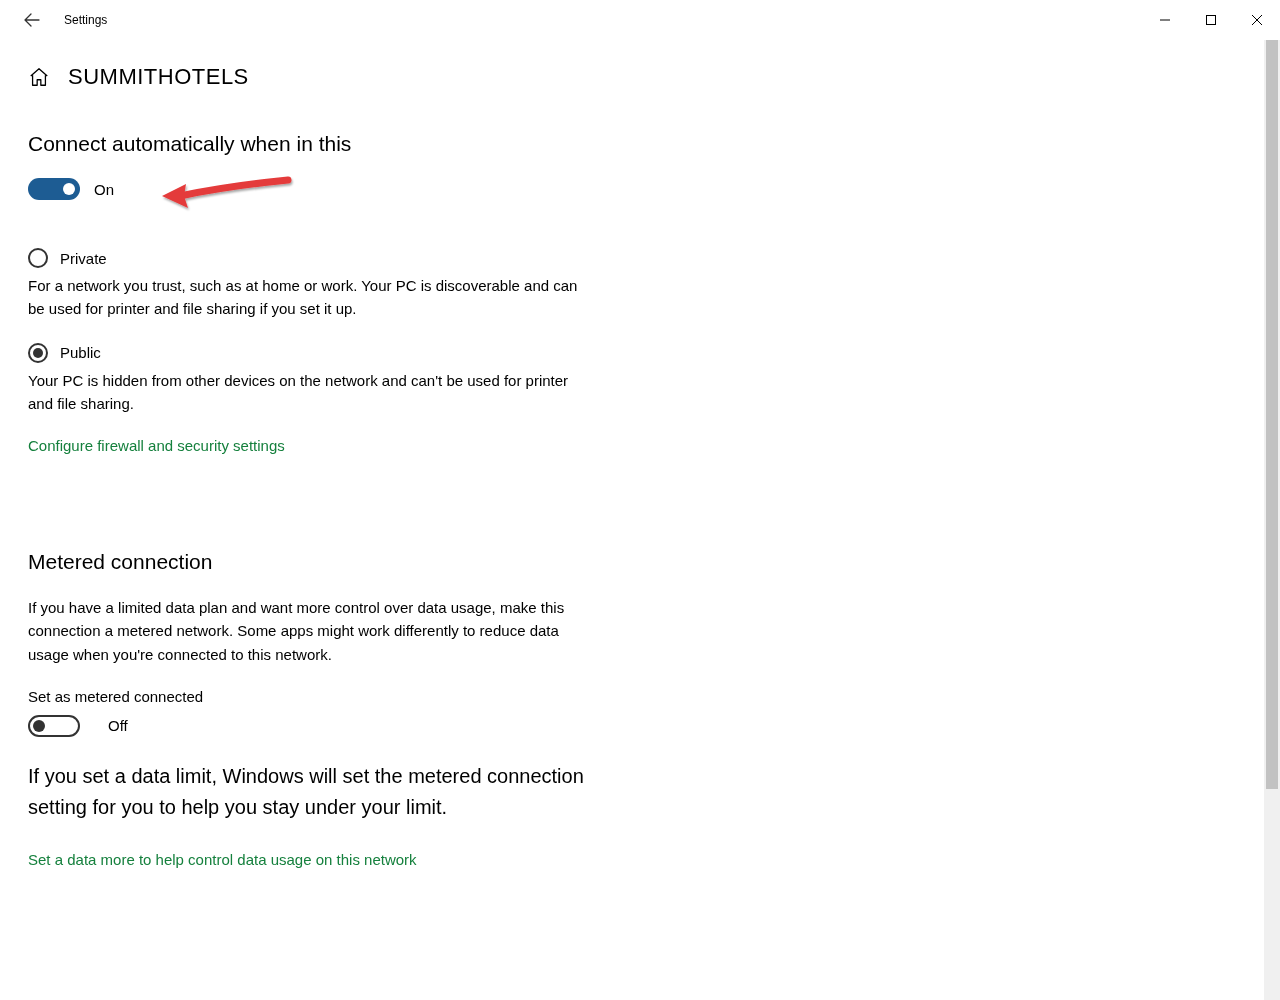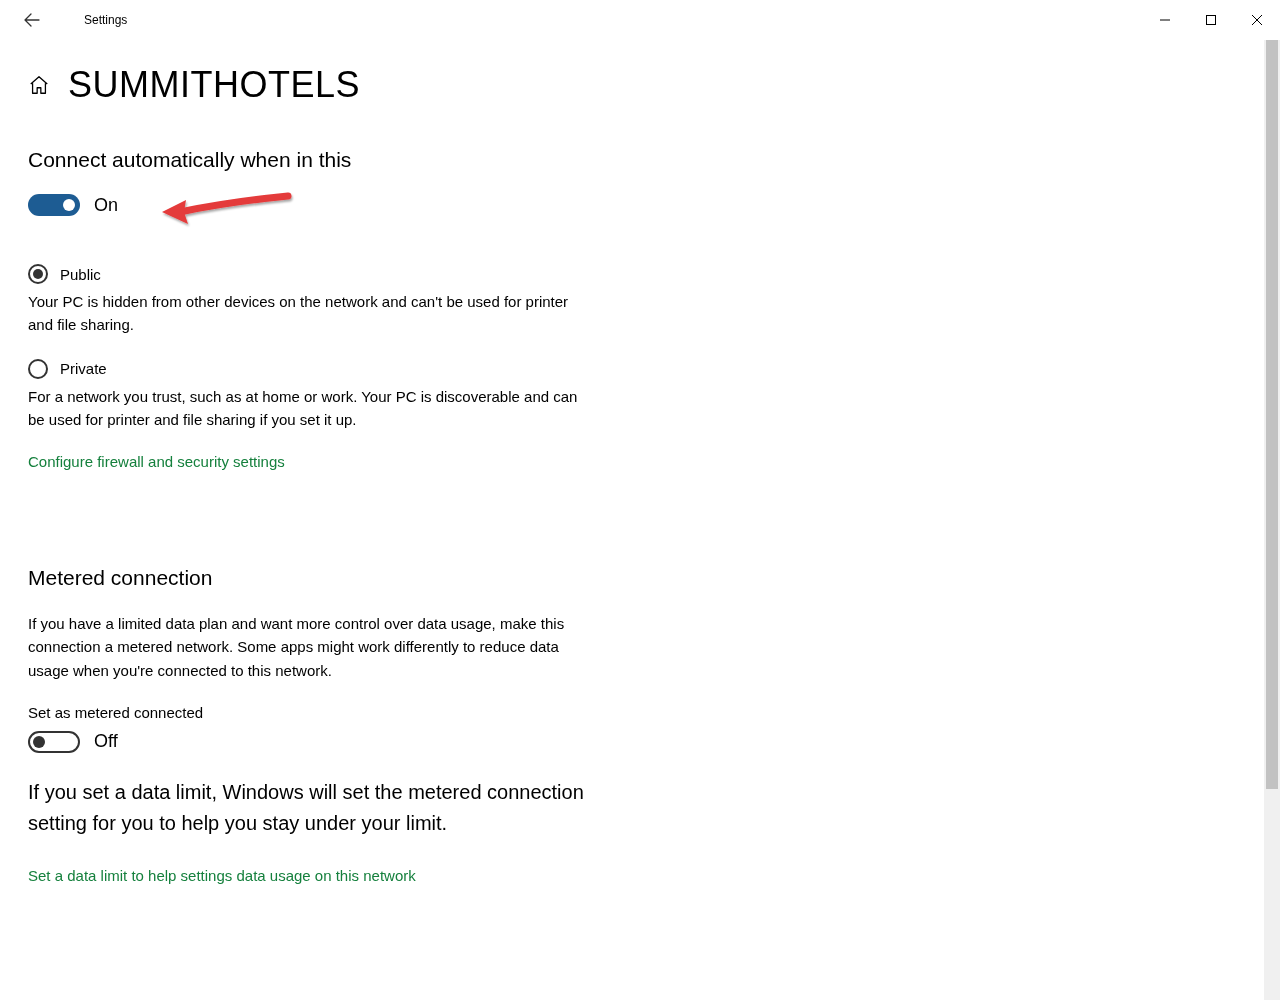--- a/index.html
+++ b/index.html
@@ -24,41 +24,41 @@
     align-items: center;
   }
   .back-btn {
     width: 32px; height: 32px;
     display: flex; align-items: center; justify-content: center;
     cursor: pointer;
   }
   .titlebar-title {
     font-size: 12px;
     color: #000;
-    margin-left: 36px;
+    margin-left: 16px;
   }
   .win-controls { display: flex; }
   .win-btn {
     width: 46px; height: 32px;
     display: flex; align-items: center; justify-content: center;
     cursor: pointer;
   }
   .content {
     padding: 24px 28px 0 28px;
     max-width: 680px;
   }
   .header-row {
     display: flex;
     align-items: center;
     gap: 18px;
     margin-bottom: 42px;
   }
   .home-icon { width: 22px; height: 22px; display:flex; align-items:center; justify-content:center;}
   .page-title {
-    font-size: 36px;
+    font-size: 22px;
     font-weight: 400;
     letter-spacing: 0.5px;
   }
   .section-heading {
     font-size: 21px;
     font-weight: 400;
     margin-bottom: 22px;
   }
   .toggle-row {
     display: flex;
@@ -77,21 +77,21 @@
   .toggle.off { background: #fff; border: 2px solid #333; }
   .toggle .knob {
     position: absolute;
     width: 12px; height: 12px;
     border-radius: 50%;
     top: 50%;
     transform: translateY(-50%);
   }
   .toggle.on .knob { background: #fff; right: 5px; }
   .toggle.off .knob { background: #333; left: 3px; }
-  .toggle-label { font-size: 18px; }
+  .toggle-label { font-size: 15px; }
   .annotation-arrow {
     position: absolute;
     left: 130px;
     top: -6px;
     pointer-events: none;
   }
   .radio-group { margin-bottom: 14px; }
   .radio-row {
     display: flex; align-items: center; gap: 12px;
     margin-bottom: 6px;
@@ -128,21 +128,21 @@
     font-size: 15px;
     line-height: 1.55;
     max-width: 560px;
     margin-bottom: 22px;
   }
   .sub-label {
     font-size: 15px;
     margin-bottom: 10px;
   }
   .metered-toggle-row {
-    display: flex; align-items: center; gap: 14px;
+    display: flex; align-items: center; gap: 28px;
     margin-bottom: 24px;
   }
   .metered-note {
     font-size: 20px;
     line-height: 1.55;
     max-width: 560px;
     margin-bottom: 28px;
   }
   .scrollbar-track {
     position: absolute;
@@ -219,51 +219,51 @@
         <path d="M130 8 Q70 14 22 24" stroke="#e43b3b" stroke-width="7" fill="none" stroke-linecap="round"></path>
         <path d="M4 24 L28 12 L26 24 L30 36 Z" fill="#e43b3b"></path>
       </g>
     </svg>
   </div>
 
   
 
   <div class="radio-group">
     <div class="radio-row">
+      <div class="radio"></div>
+      <span class="radio-label">Private</span>
+    </div>
+    <p class="radio-desc">For a network you trust, such as at home or work. Your PC is discoverable and can be used for printer and file sharing if you set it up.</p>
+  </div>
+
+  <div class="radio-group">
+    <div class="radio-row">
       <div class="radio selected"></div>
       <span class="radio-label">Public</span>
     </div>
     <p class="radio-desc">Your PC is hidden from other devices on the network and can't be used for printer and file sharing.</p>
-  </div>
-
-  <div class="radio-group">
-    <div class="radio-row">
-      <div class="radio"></div>
-      <span class="radio-label">Private</span>
-    </div>
-    <p class="radio-desc">For a network you trust, such as at home or work. Your PC is discoverable and can be used for printer and file sharing if you set it up.</p>
   </div>
 
   <span class="link section-gap-lg">Configure firewall and security settings</span>
 
   <div style="height:48px"></div>
 
   
   <h2 class="section-heading">Metered connection</h2>
   <p class="metered-desc">If you have a limited data plan and want more control over data usage, make this connection a metered network. Some apps might work differently to reduce data usage when you're connected to this network.</p>
 
   <div class="sub-label">Set as metered connected</div>
   <div class="metered-toggle-row">
     <div class="toggle off">
       <div class="knob"></div>
     </div>
     <span class="toggle-label">Off</span>
   </div>
 
   <p class="metered-note">If you set a data limit, Windows will set the metered connection setting for you to help you stay under your limit.</p>
 
-  <span class="link">Set a data limit to help settings data usage on this network</span>
+  <span class="link">Set a data more to help control data usage on this network</span>
 
 </div>
 
 <div class="scrollbar-track">
   <div class="scrollbar-thumb"></div>
 </div>
 
 </body></html>

